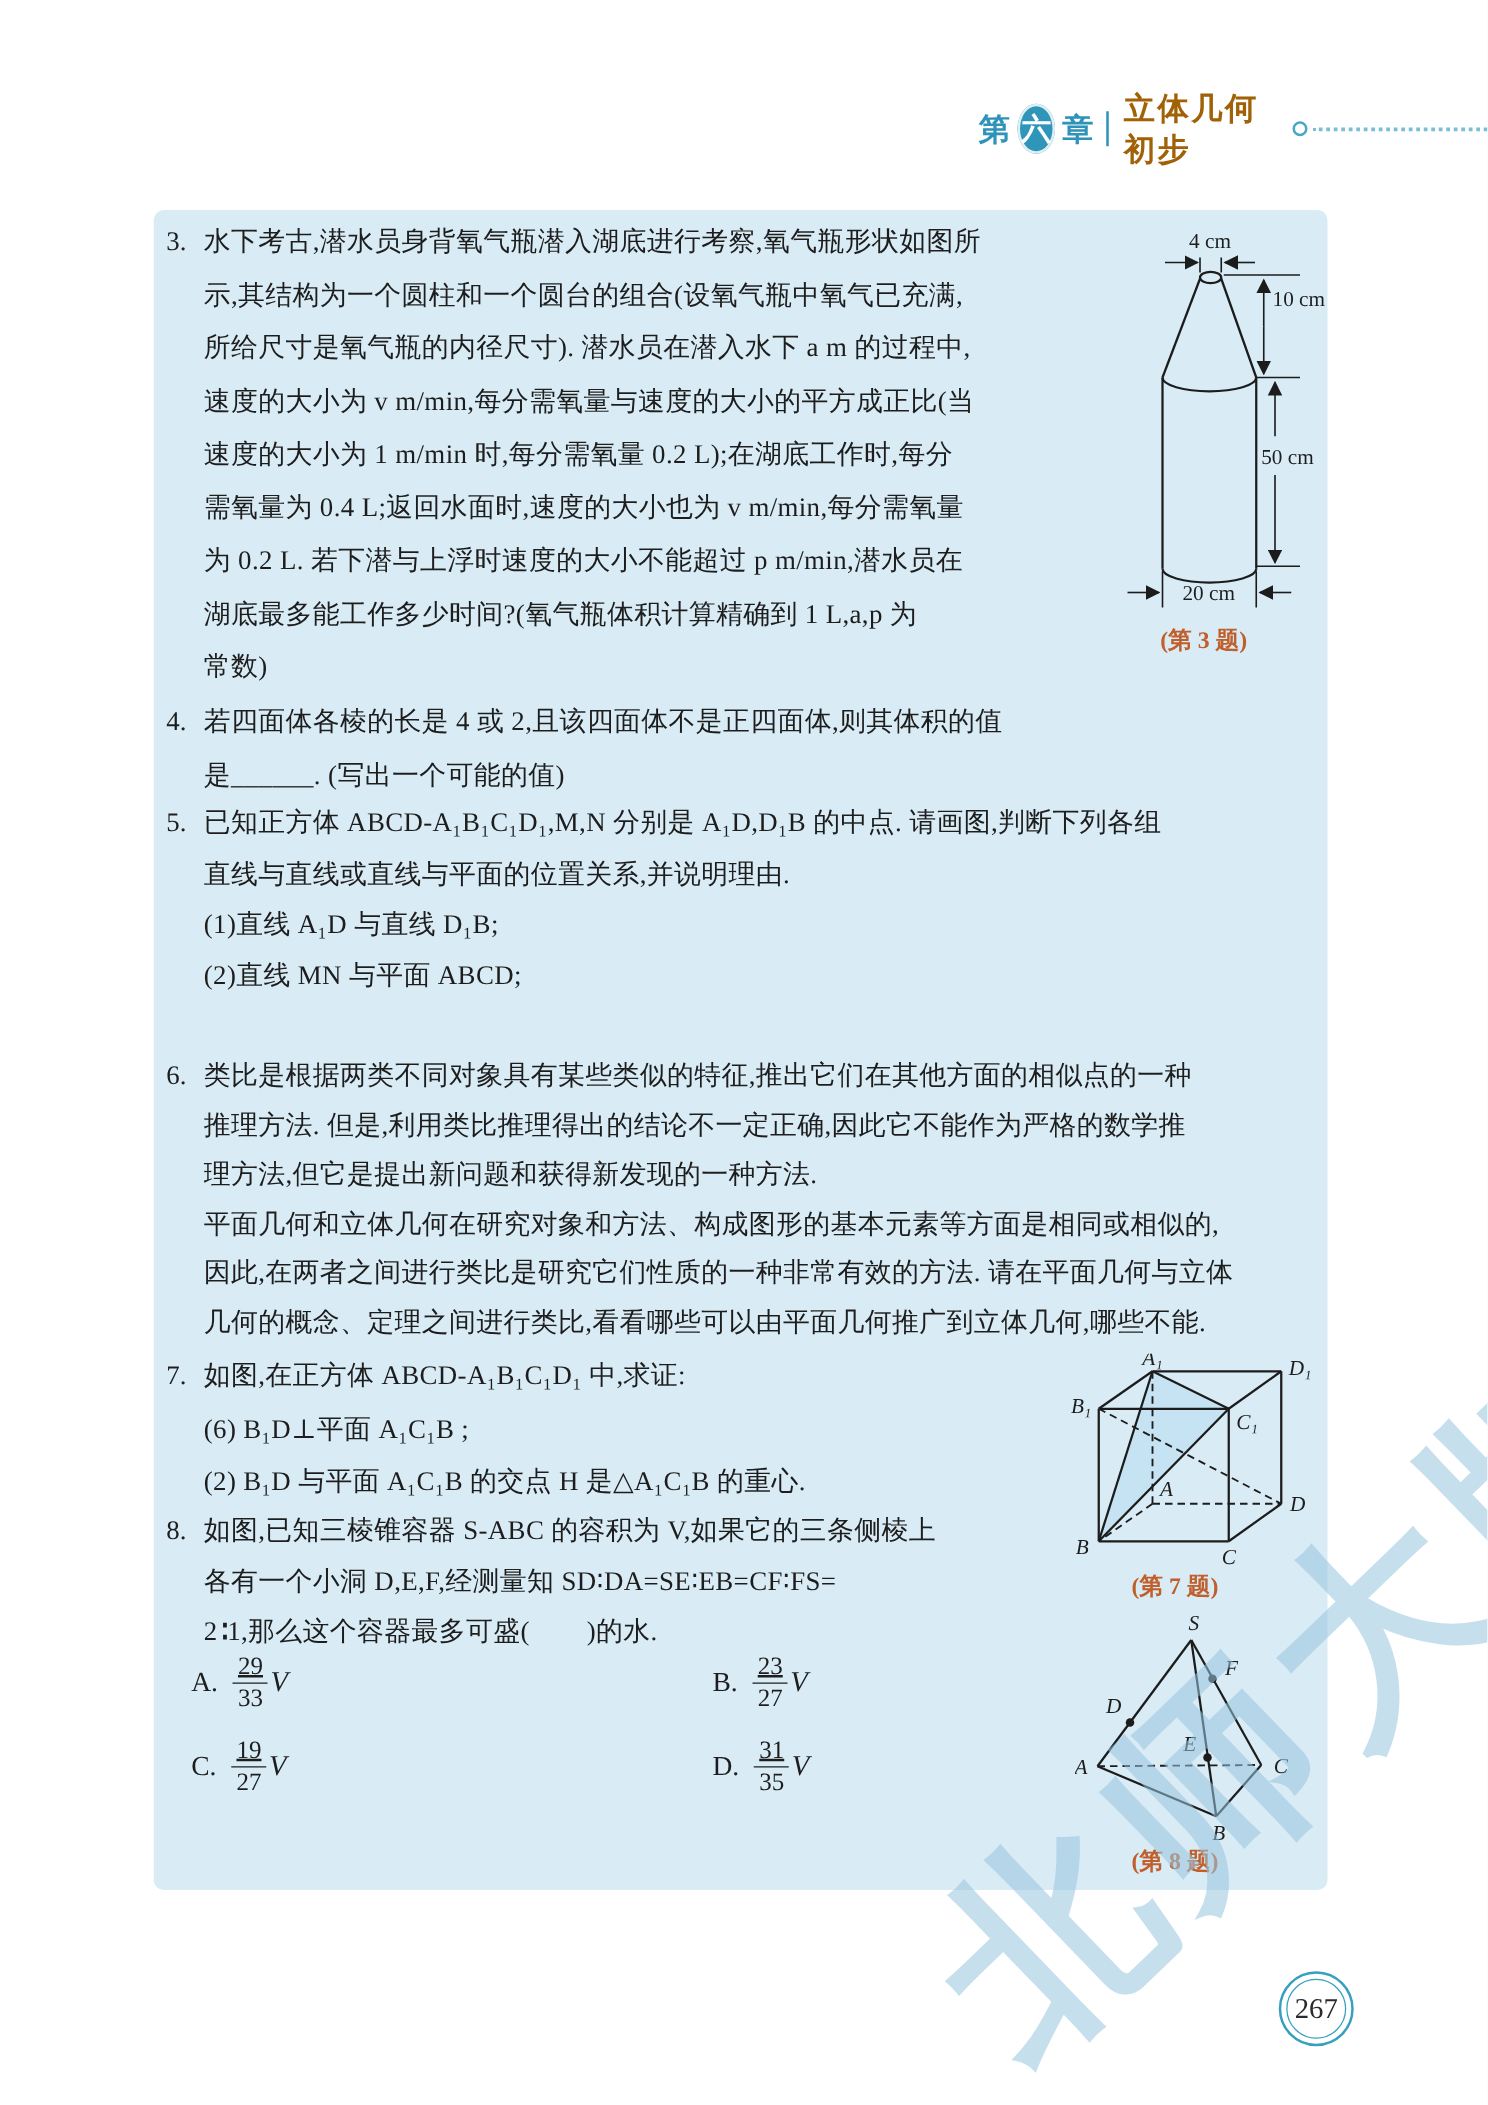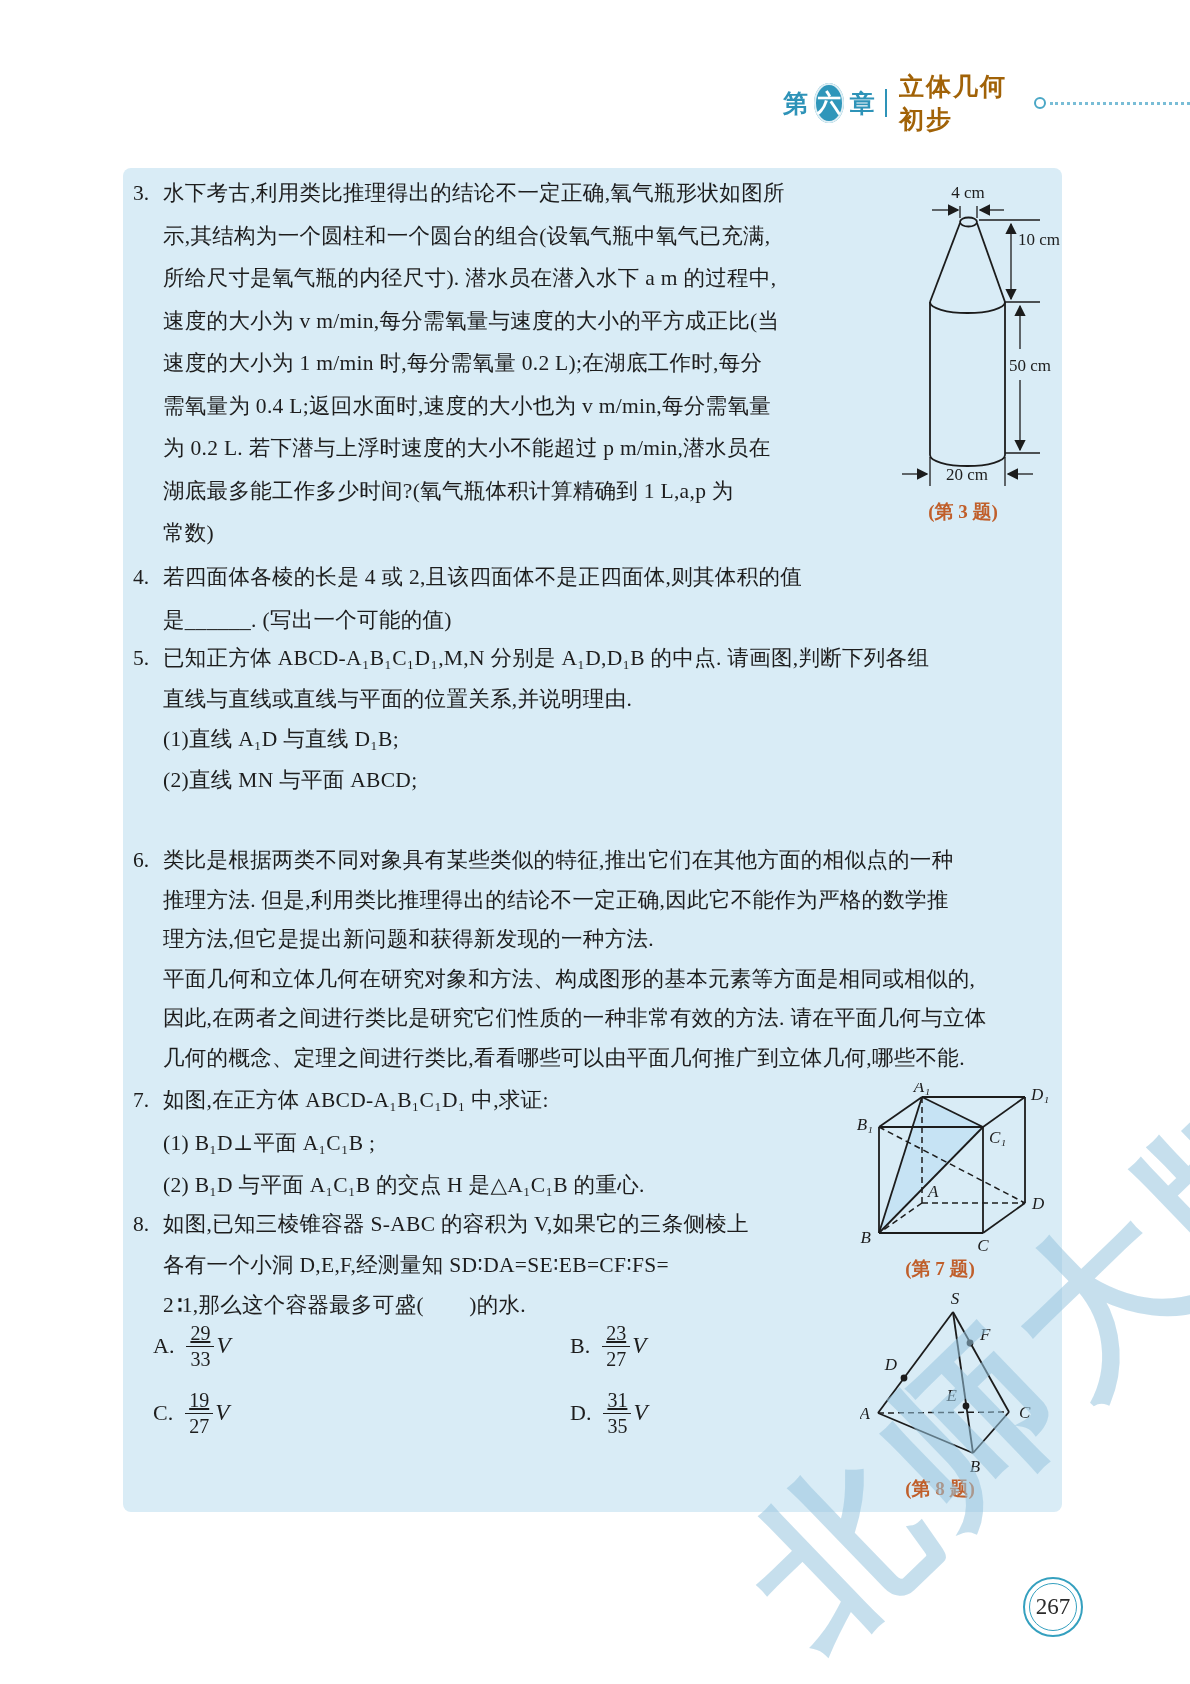--- a/index.html
+++ b/index.html
@@ -70,21 +70,21 @@
       <span class="ch-ring"></span>
       <span class="ch-dots"></span>
     </span>
   </div>
 
   <div class="panel">
 
     <div class="prob" style="top:4px;">
       <span class="pnum" style="line-height:42.5px;">3.</span>
       <div class="plines p3w">
-        <div class="pl lh42">水下考古,利用类比推理得出的结论不一定正确,氧气瓶形状如图所</div>
+        <div class="pl lh42">水下考古,潜水员身背氧气瓶潜入湖底进行考察,氧气瓶形状如图所</div>
         <div class="pl lh42">示,其结构为一个圆柱和一个圆台的组合(设氧气瓶中氧气已充满,</div>
         <div class="pl lh42">所给尺寸是氧气瓶的内径尺寸). 潜水员在潜入水下 a m 的过程中,</div>
         <div class="pl lh42">速度的大小为 v m/min,每分需氧量与速度的大小的平方成正比(当</div>
         <div class="pl lh42">速度的大小为 1 m/min 时,每分需氧量 0.2 L);在湖底工作时,每分</div>
         <div class="pl lh42">需氧量为 0.4 L;返回水面时,速度的大小也为 v m/min,每分需氧量</div>
         <div class="pl lh42">为 0.2 L. 若下潜与上浮时速度的大小不能超过 p m/min,潜水员在</div>
         <div class="pl lh42">湖底最多能工作多少时间?(氧气瓶体积计算精确到 1 L,a,p 为</div>
         <div class="pl lh42">常数)</div>
       </div>
     </div>
@@ -116,21 +116,21 @@
         <div class="pl lh39">平面几何和立体几何在研究对象和方法、构成图形的基本元素等方面是相同或相似的,</div>
         <div class="pl lh39">因此,在两者之间进行类比是研究它们性质的一种非常有效的方法. 请在平面几何与立体</div>
         <div class="pl lh39">几何的概念、定理之间进行类比,看看哪些可以由平面几何推广到立体几何,哪些不能.</div>
       </div>
     </div>
 
     <div class="prob" style="top:911px;">
       <span class="pnum" style="line-height:42px;">7.</span>
       <div class="plines">
         <div class="pl lh42">如图,在正方体 ABCD-A₁B₁C₁D₁ 中,求证:</div>
-        <div class="pl lh42">(1) B₁D⊥平面 A₁C₁B ;</div>
+        <div class="pl lh42">(6) B₁D⊥平面 A₁C₁B ;</div>
         <div class="pl lh42">(2) B₁D 与平面 A₁C₁B 的交点 H 是△A₁C₁B 的重心.</div>
       </div>
     </div>
 
     <div class="prob" style="top:1036px;">
       <span class="pnum" style="line-height:40.5px;">8.</span>
       <div class="plines">
         <div class="pl lh40">如图,已知三棱锥容器 S-ABC 的容积为 V,如果它的三条侧棱上</div>
         <div class="pl lh40">各有一个小洞 D,E,F,经测量知 SD∶DA=SE∶EB=CF∶FS=</div>
         <div class="pl lh40">2∶1,那么这个容器最多可盛(        )的水.</div>

